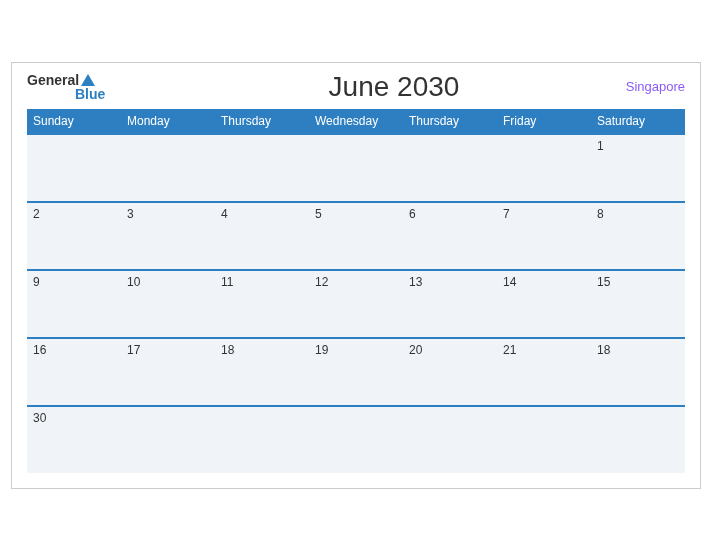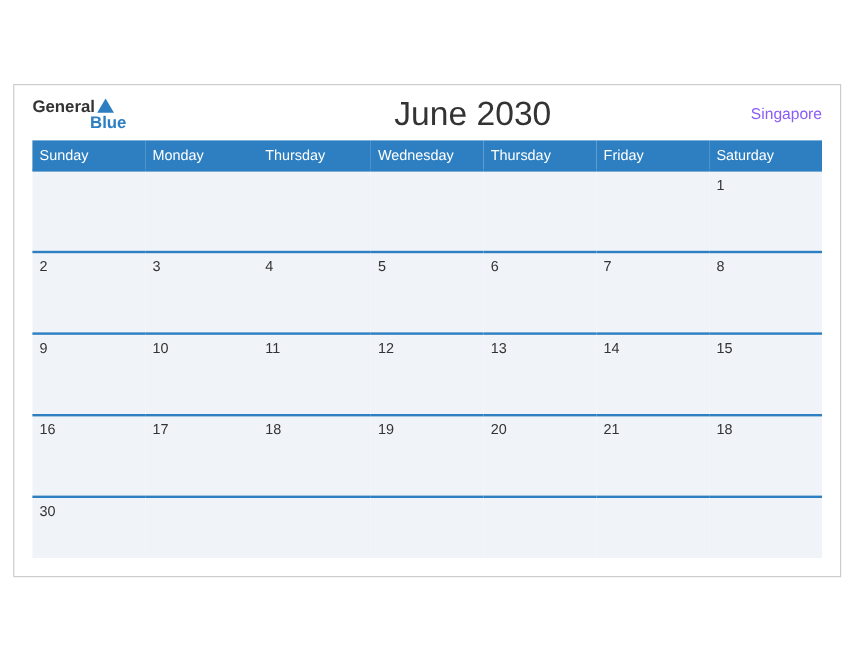--- a/index.html
+++ b/index.html
@@ -96,21 +96,21 @@
       color: #333;
     }
     .calendar-grid td.empty {
       background: #f0f4f8;
     }
     .day-number {
       font-size: 12px;
       color: #333;
     }
     .last-row td {
-      height: 51px;
+      height: 67px;
     }
   </style>
 </head>
 <body>
 
 <div class="calendar-container">
   <div class="calendar-header">
     <div class="logo">
       <div class="logo-row">
         <span class="logo-general">General</span>

